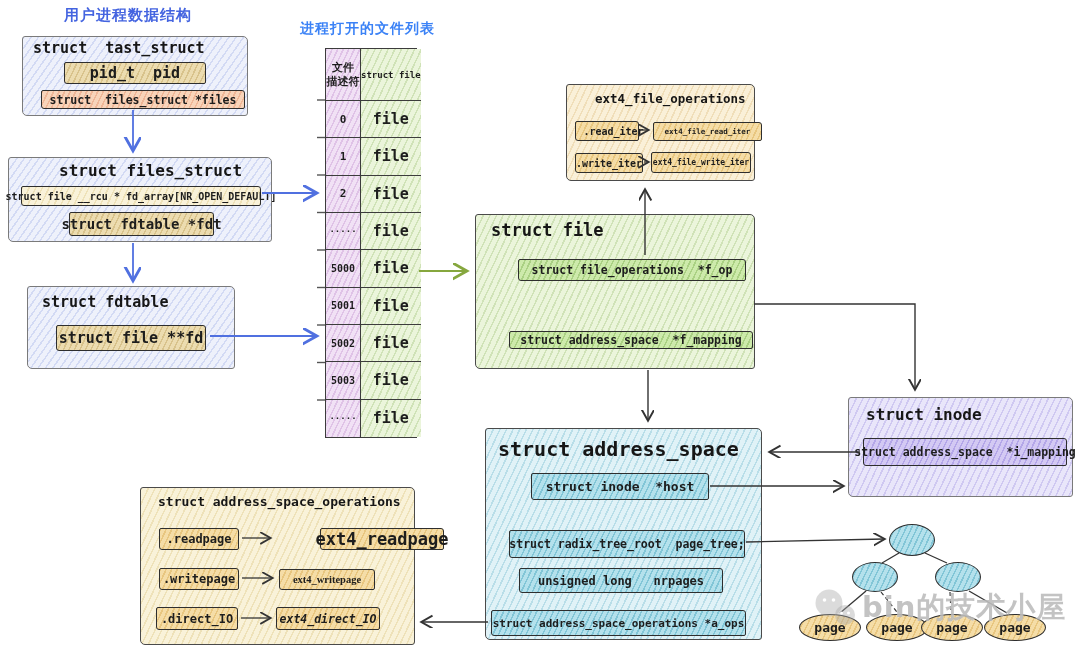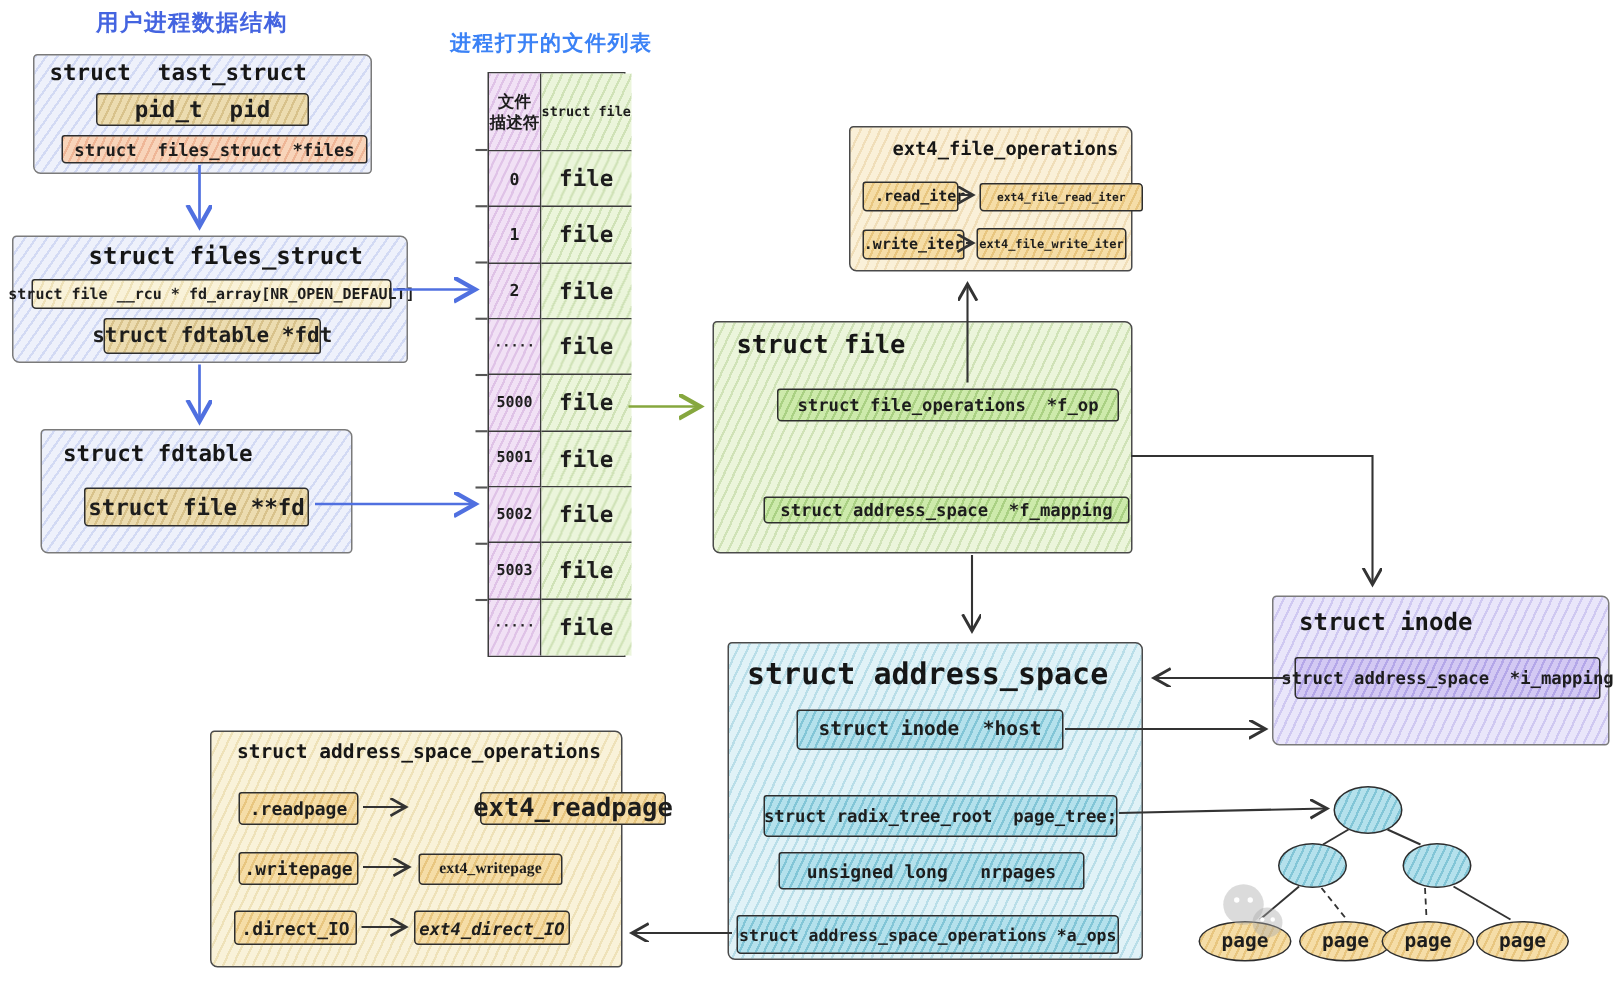--- a/index.html
+++ b/index.html
@@ -206,15 +206,16 @@
 
   <div class="watermark cn">
     <svg width="46" height="44" viewBox="0 0 46 44">
       <circle cx="17" cy="17" r="13.5" fill="rgba(170,170,170,0.42)"></circle>
       <circle cx="33" cy="29" r="10" fill="rgba(170,170,170,0.42)"></circle>
       <circle cx="12.5" cy="14" r="1.8" fill="#ffffff"></circle>
       <circle cx="21.5" cy="14" r="1.8" fill="#ffffff"></circle>
       <circle cx="29.5" cy="27" r="1.5" fill="#ffffff"></circle>
       <circle cx="36.5" cy="27" r="1.5" fill="#ffffff"></circle>
     </svg>
+    <span>bin的技术小屋</span>
   </div>
 
 </div>
 
 </body></html>

